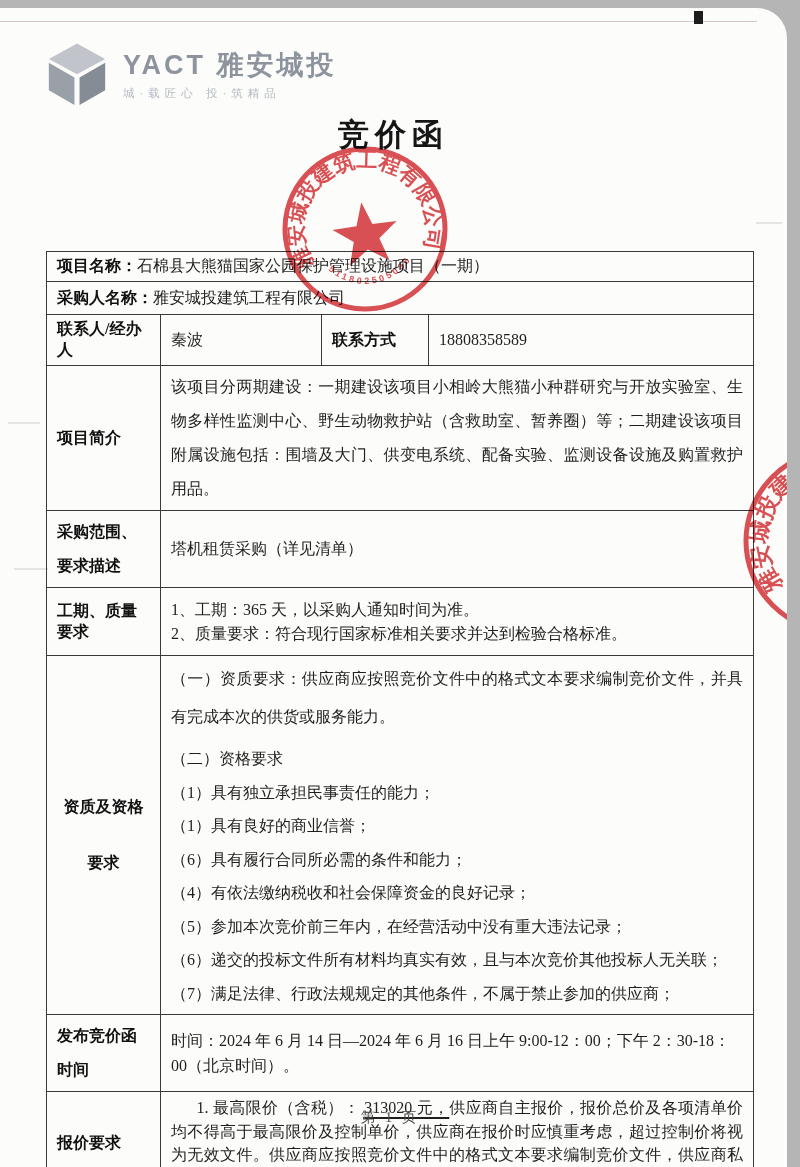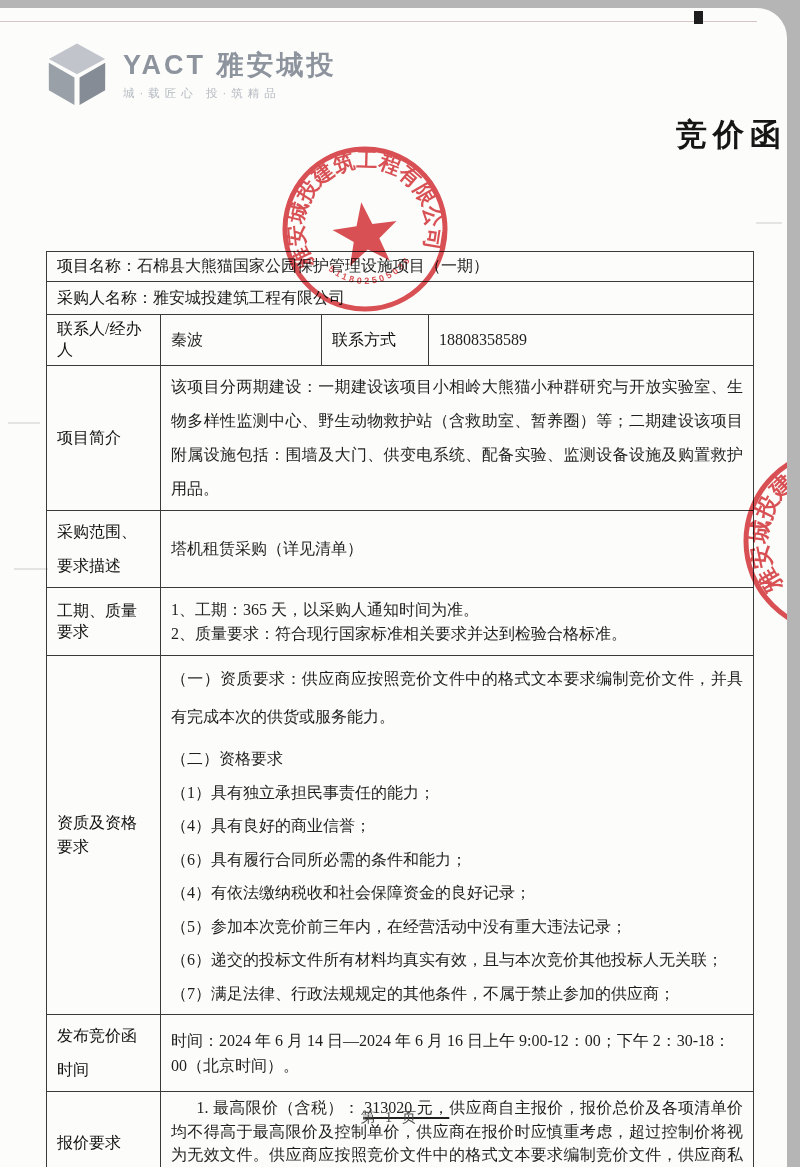--- a/index.html
+++ b/index.html
@@ -16,36 +16,36 @@
   .scan-top-line{position:absolute;left:0;top:13px;width:757px;height:1px;background:rgba(170,130,130,.45);}
   .scan-mark{position:absolute;left:694px;top:3px;width:9px;height:13px;background:#1d1d1d;}
   .scan-dash{position:absolute;height:2px;background:rgba(60,60,60,.12);}
   
   .logo{position:absolute;left:45px;top:32px;display:flex;align-items:flex-start;}
   .logo-cube{width:64px;height:66px;}
   .logo-text{margin-left:14px;padding-top:10px;}
   .brand{font-family:"Liberation Sans","DejaVu Sans",sans-serif;font-size:27px;font-weight:bold;color:#8d949e;letter-spacing:3px;line-height:30px;}
   .tagline{font-family:Liberation Sans, sans-serif;font-size:11.5px;color:#b4bac2;letter-spacing:5px;margin-top:6px;}
   
-  .doc-title{position:absolute;left:0;top:106px;width:787px;text-align:right;font-size:31px;font-weight:bold;letter-spacing:6px;color:#161616;}
+  .doc-title{position:absolute;left:0;top:106px;width:787px;text-align:center;font-size:31px;font-weight:bold;letter-spacing:6px;color:#161616;}
   .intro{position:absolute;left:47px;top:146px;width:710px;font-size:17.5px;line-height:33px;text-align:justify;text-indent:2em;}
   .u{text-decoration:underline;text-underline-offset:4px;text-decoration-thickness:1.5px;}
   
   .bid-table{position:absolute;left:46px;top:243px;width:707px;border-collapse:collapse;table-layout:fixed;}
   .bid-table td{border:1.8px solid #3a3a3a;padding:4px 10px;font-size:16px;vertical-align:middle;overflow:hidden;}
-  .lbl{font-weight:normal;color:#111;}
+  .lbl{font-weight:bold;color:#111;}
   .r1{height:29px;} .r2{height:33px;} .r3{height:40px;}
   .r4{height:102px;} .r5{height:68px;padding-left:35px;} .r6{height:68px;}
   .r7{height:342px;} .r8{height:70px;} .r9{height:73px;}
   .vtop{vertical-align:top;padding-top:8px;}
   .summary-text{line-height:34px;text-align:justify;}
   .sched-line{line-height:24px;}
   .qual-para{line-height:38px;text-align:justify;margin-bottom:6px;}
   .qual-item{line-height:33.5px;}
-  .qual-lbl{line-height:24px;}
+  .qual-lbl{text-align:center;line-height:56px;}
   .time-text{line-height:25px;}
   .quote-text{line-height:23.5px;text-align:justify;}
   .quote-indent{display:inline-block;width:1.6em;}
   .wrap-lbl{line-height:34px;}
   
   .seal{position:absolute;mix-blend-mode:multiply;opacity:.88;}
   .seal-main{left:280px;top:136px;transform:rotate(-8deg);}
   .seal-side{left:742px;top:438px;}
   
   .footer{position:absolute;left:0;top:1100px;width:780px;text-align:center;font-size:14.5px;color:#4a4a4a;letter-spacing:3px;}
@@ -112,21 +112,21 @@
         <div class="sched-line">1、工期：365 天，以采购人通知时间为准。</div>
         <div class="sched-line">2、质量要求：符合现行国家标准相关要求并达到检验合格标准。</div>
       </td>
     </tr>
     <tr class="r7">
       <td class="lbl qual-lbl">资质及资格要求</td>
       <td colspan="3" class="vtop">
         <div class="qual-para">（一）资质要求：供应商应按照竞价文件中的格式文本要求编制竞价文件，并具有完成本次的供货或服务能力。</div>
         <div class="qual-item">（二）资格要求</div>
         <div class="qual-item">（1）具有独立承担民事责任的能力；</div>
-        <div class="qual-item">（4）具有良好的商业信誉；</div>
+        <div class="qual-item">（1）具有良好的商业信誉；</div>
         <div class="qual-item">（6）具有履行合同所必需的条件和能力；</div>
         <div class="qual-item">（4）有依法缴纳税收和社会保障资金的良好记录；</div>
         <div class="qual-item">（5）参加本次竞价前三年内，在经营活动中没有重大违法记录；</div>
         <div class="qual-item">（6）递交的投标文件所有材料均真实有效，且与本次竞价其他投标人无关联；</div>
         <div class="qual-item">（7）满足法律、行政法规规定的其他条件，不属于禁止参加的供应商；</div>
       </td>
     </tr>
     <tr class="r8">
       <td class="lbl vtop wrap-lbl">发布竞价函时间</td>
       <td colspan="3" class="vtop">

